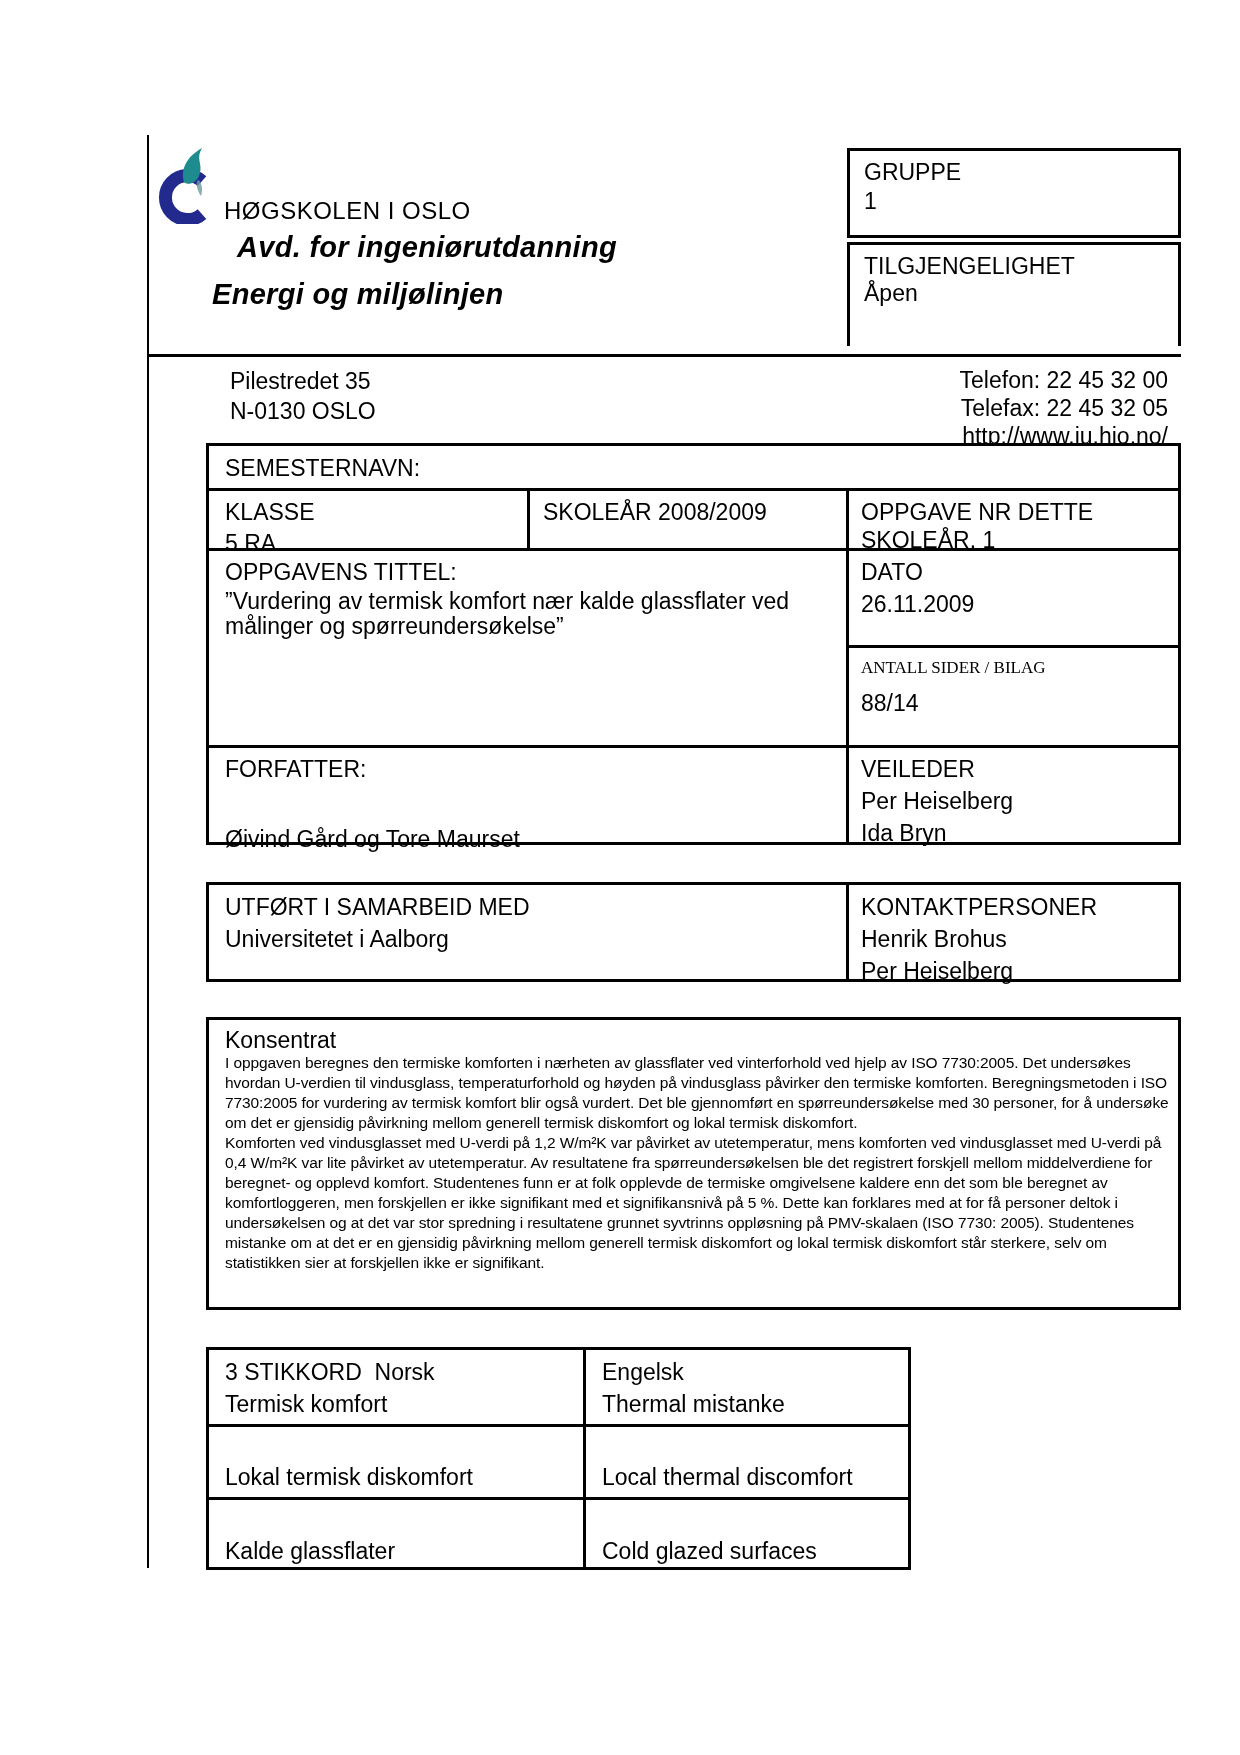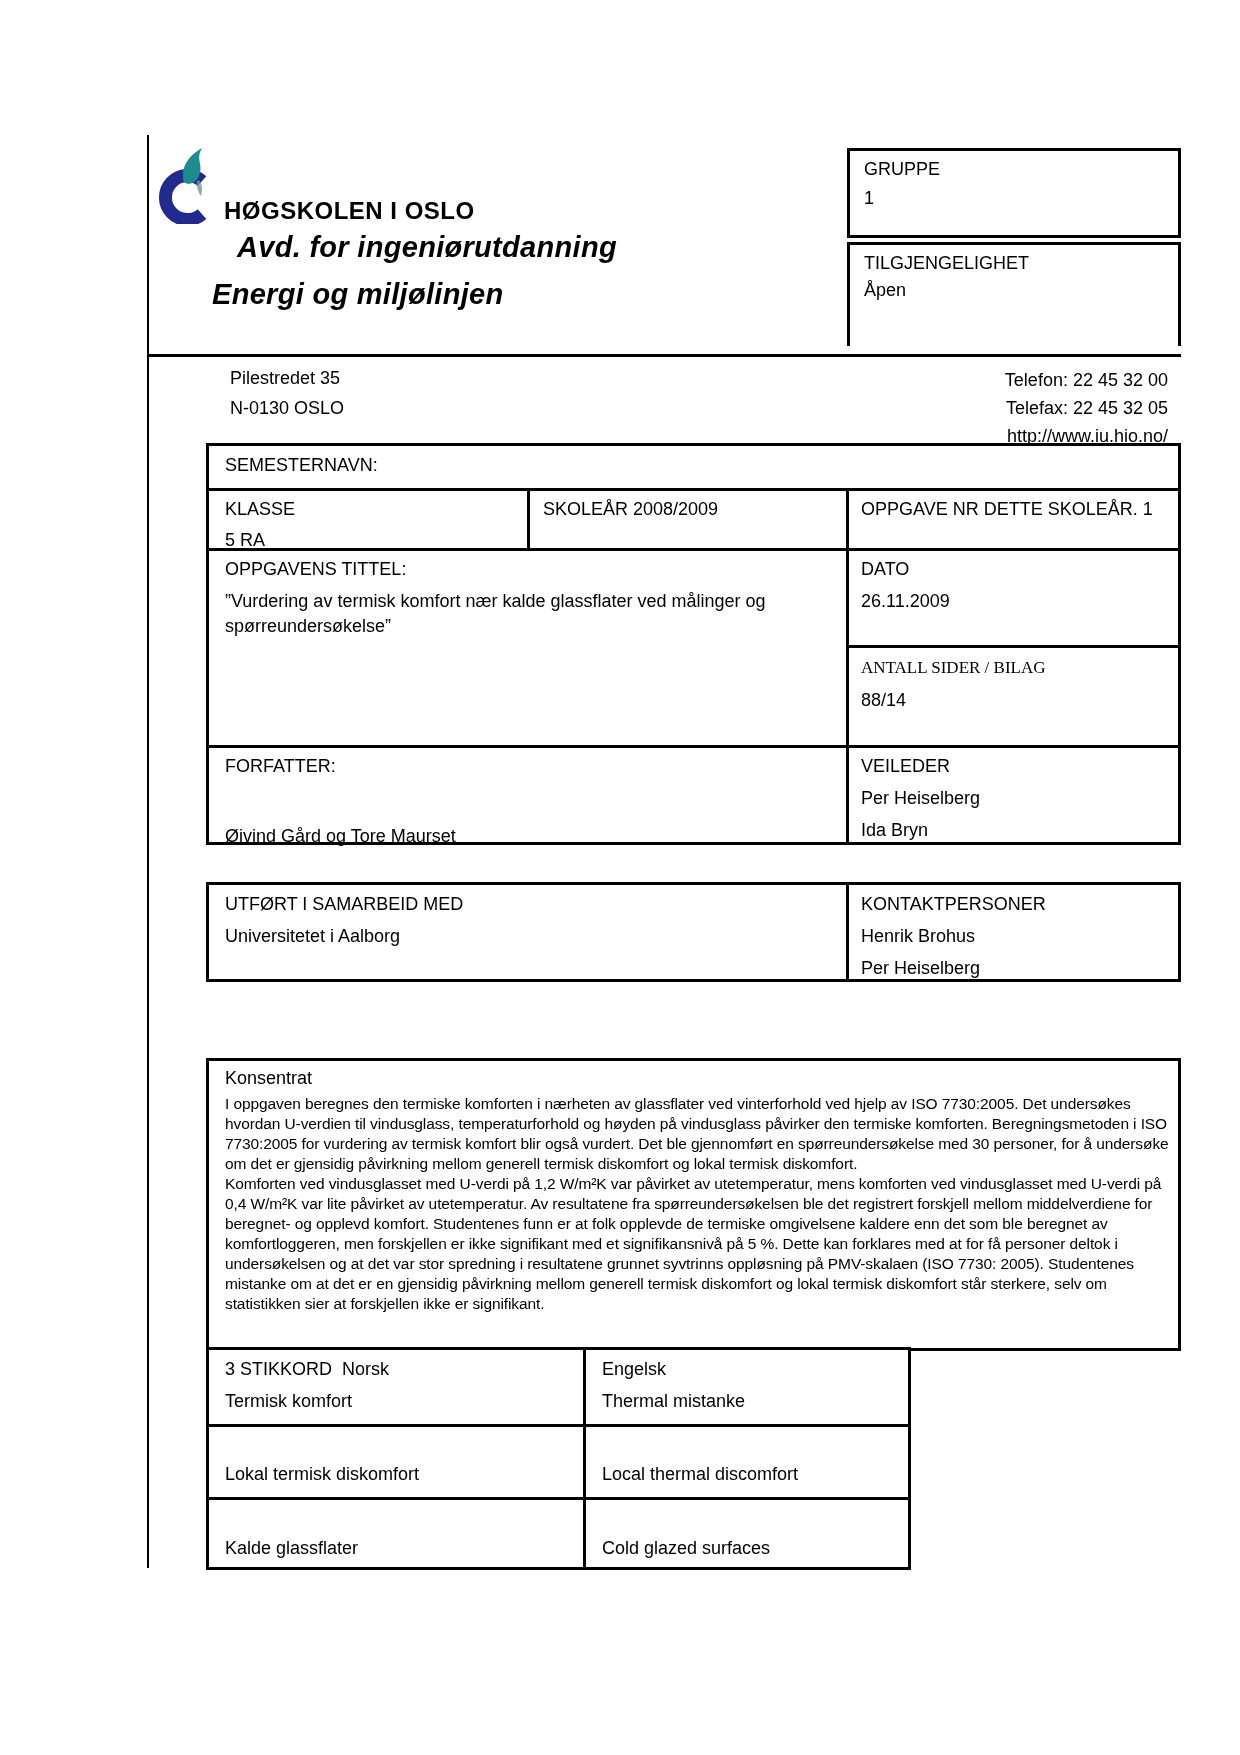--- a/index.html
+++ b/index.html
@@ -5,26 +5,26 @@
   html,body{margin:0;padding:0;background:#fff;}
   .page{
     position:relative;
     width:1240px;height:1755px;
     background:#fff;
     font-family:"Liberation Sans", sans-serif;
     color:#000;
     overflow:hidden;
   }
   .abs{position:absolute;}
-  .t17{font-size:18px;line-height:1.2;}
+  .t17{font-size:23px;line-height:1.2;}
   .rule{background:#000;}
   .box{position:absolute;border:3px solid #000;box-sizing:border-box;background:#fff;}
   .cellline{position:absolute;background:#000;}
   .lbl{white-space:pre-wrap;}
-  .institution{font-size:24px;font-weight:bold;letter-spacing:0.5px;}
+  .institution{font-size:24px;font-weight:normal;letter-spacing:0.5px;}
   .dept{font-size:29px;font-weight:bold;font-style:italic;letter-spacing:0.3px;}
   .serif-lbl{font-family:"Liberation Serif", serif;font-size:17px;}
   .konsentrat-body{font-size:15.5px;line-height:20px;letter-spacing:-0.1px;width:945px;}
   .konsentrat-body p{margin:0;}
   .right-col{text-align:right;line-height:28px;}
 </style>
 </head>
 <body>
 
 <div class="page">
@@ -105,21 +105,21 @@
 
   <div class="box" style="left:206px;top:882px;width:975px;height:100px;">
     <div class="cellline" style="left:637px;top:0;width:3px;height:94px;"></div>
     <div class="abs t17" style="left:16px;top:9px;">UTFØRT I SAMARBEID MED</div>
     <div class="abs t17" style="left:16px;top:41px;">Universitetet i Aalborg</div>
     <div class="abs t17" style="left:652px;top:9px;">KONTAKTPERSONER</div>
     <div class="abs t17" style="left:652px;top:41px;">Henrik Brohus</div>
     <div class="abs t17" style="left:652px;top:73px;">Per Heiselberg</div>
   </div>
 
-  <div class="box" style="left:206px;top:1017px;width:975px;height:293px;margin-top:41px;">
+  <div class="box" style="left:206px;top:1017px;width:975px;height:293px;">
     <div class="abs t17" style="left:16px;top:7px;">Konsentrat</div>
     <div class="abs konsentrat-body" style="left:16px;top:33px;">
       <p>I oppgaven beregnes den termiske komforten i nærheten av glassflater ved vinterforhold ved hjelp av ISO 7730:2005. Det undersøkes hvordan U-verdien til vindusglass, temperaturforhold og høyden på vindusglass påvirker den termiske komforten. Beregningsmetoden i ISO 7730:2005 for vurdering av termisk komfort blir også vurdert. Det ble gjennomført en spørreundersøkelse med 30 personer, for å undersøke om det er gjensidig påvirkning mellom generell termisk diskomfort og lokal termisk diskomfort.</p>
       <p>Komforten ved vindusglasset med U-verdi på 1,2 W/m²K var påvirket av utetemperatur, mens komforten ved vindusglasset med U-verdi på 0,4 W/m²K var lite påvirket av utetemperatur. Av resultatene fra spørreundersøkelsen ble det registrert forskjell mellom middelverdiene for beregnet- og opplevd komfort. Studentenes funn er at folk opplevde de termiske omgivelsene kaldere enn det som ble beregnet av komfortloggeren, men forskjellen er ikke signifikant med et signifikansnivå på 5 %. Dette kan forklares med at for få personer deltok i undersøkelsen og at det var stor spredning i resultatene grunnet syvtrinns oppløsning på PMV-skalaen (ISO 7730: 2005). Studentenes mistanke om at det er en gjensidig påvirkning mellom generell termisk diskomfort og lokal termisk diskomfort står sterkere, selv om statistikken sier at forskjellen ikke er signifikant.</p>
     </div>
   </div>
 
   <div class="box" style="left:206px;top:1347px;width:705px;height:223px;">
     <div class="cellline" style="left:374px;top:0;width:3px;height:217px;"></div>
     <div class="cellline" style="left:0;top:74px;width:699px;height:3px;"></div>

